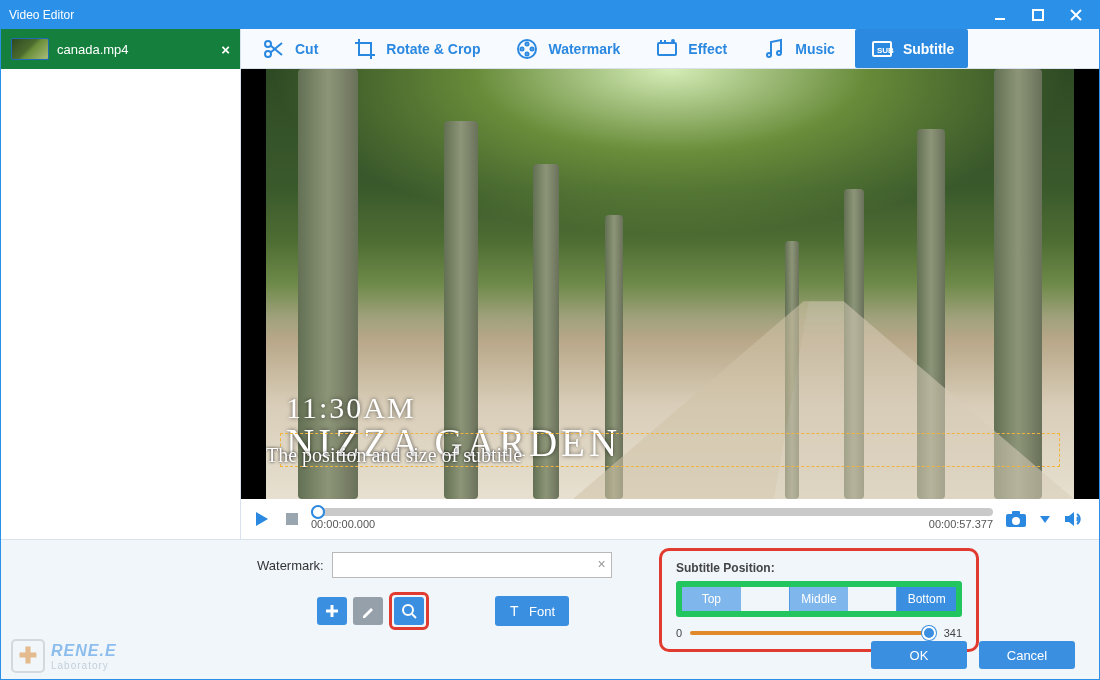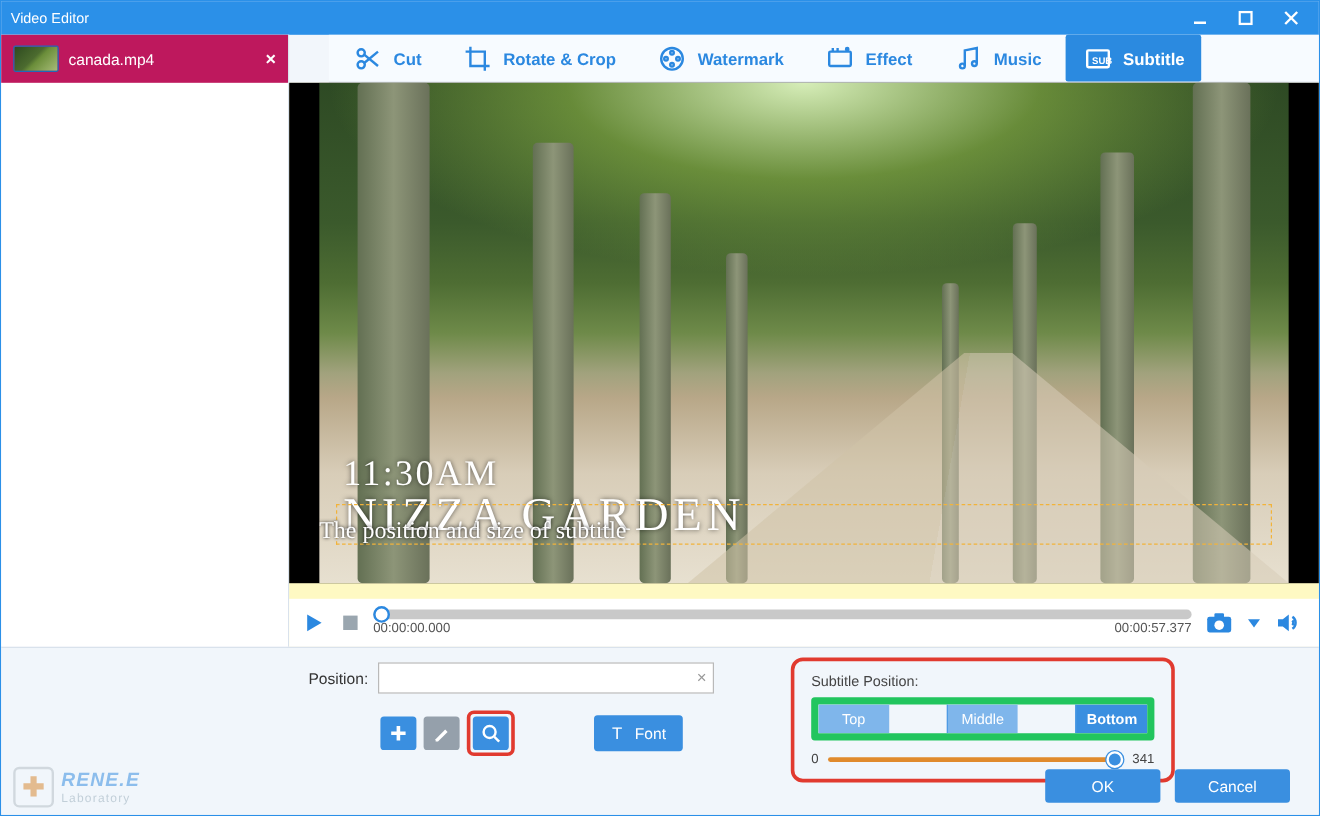--- a/index.html
+++ b/index.html
@@ -7,34 +7,34 @@
   .window { width:1100px; height:680px; display:flex; flex-direction:column; border:1px solid #2b90e8; }
   
   .titlebar { height:28px; background:#2b90e8; color:#fff; display:flex; align-items:center; padding:0 4px; font-size:12px; }
   .titlebar .caption { flex:1; padding-left:4px; }
   .titlebar .winbtn { width:38px; height:24px; display:flex; align-items:center; justify-content:center; cursor:pointer; }
   .titlebar .winbtn svg { fill:#fff; stroke:#fff; }
   
   .body { flex:1; display:flex; min-height:0; }
   
   .sidebar { width:240px; background:#fff; border-right:1px solid #d9e2ec; display:flex; flex-direction:column; }
-  .filetab { display:flex; align-items:center; gap:8px; height:40px; background:#be185d; color:#fff; padding:0 10px; font-size:13px; }
+  .filetab { display:flex; align-items:center; gap:8px; height:40px; background:#15803d; color:#fff; padding:0 10px; font-size:13px; }
   .filetab .thumb { width:38px; height:22px; background:linear-gradient(135deg,#2d4a1f 0,#4c6b2f 45%,#6b8e3a 55%,#a9bd79 100%); border:1px solid #1f6bb7; border-radius:2px; }
   .filetab .name { flex:1; white-space:nowrap; overflow:hidden; text-overflow:ellipsis; }
   .filetab .close { font-size:15px; font-weight:bold; cursor:pointer; }
   
-  .tooltabs { height:40px; border-bottom:1px solid #d9e2ec; background:#f7fbff; display:flex; align-items:stretch; padding:0 6px; gap:6px;margin-left:33px; }
+  .tooltabs { height:40px; border-bottom:1px solid #d9e2ec; background:#f7fbff; display:flex; align-items:stretch; padding:0 6px; gap:6px; }
   .tooltab { display:flex; align-items:center; gap:8px; padding:0 14px; color:#2b88e0; font-weight:600; font-size:14px; border-radius:2px; cursor:pointer; }
   .tooltab.active { background:#2b8ae0; color:#fff; }
   .tooltab .ticon { width:26px; height:26px; display:flex; align-items:center; justify-content:center; }
   .tooltab .ticon svg { stroke:#2b88e0; fill:none; }
   .tooltab.active .ticon svg { stroke:#fff; }
   
   .right { flex:1; display:flex; flex-direction:column; min-width:0; }
-  .preview-wrap { flex:1; background:#fef9c3; display:flex; flex-direction:column;gap:13px; }
+  .preview-wrap { flex:1; background:#6d28d9; display:flex; flex-direction:column; }
   .preview { flex:1; background:#000; margin:0; position:relative; overflow:hidden; }
   .video-frame { position:absolute; inset:0 25px; overflow:hidden; }
   .scene {
     position:absolute; inset:0;
     background:
       radial-gradient(ellipse 70% 55% at 50% 0%, rgba(232,255,200,0.9) 0%, rgba(140,180,70,0.6) 35%, rgba(60,100,40,0.0) 70%),
       linear-gradient(180deg,#2e4a24 0%, #3b5a2c 28%, #4e6d33 40%, #6e8a49 50%, #a1a27d 58%, #b8a788 63%, #d8cdb8 78%, #e7e0d0 100%);
   }
   .trunk { position:absolute; bottom:0; background:linear-gradient(90deg,#637053 0,#8d9578 50%,#6a715a 100%); border-radius:4px; }
   .path { position:absolute; left:38%; right:0; bottom:0; height:46%;
@@ -60,24 +60,24 @@
   .subtitle-input { width:280px; height:26px; border:1px solid #b9b9b9; background:#fff; padding:0 22px 0 6px; font-size:12px; position:relative; }
   .subtitle-input-wrap { position:relative; }
   .subtitle-input-wrap .clear { position:absolute; right:6px; top:4px; color:#999; cursor:pointer; font-size:14px; }
   .sub-tools { display:flex; gap:6px; margin-left:300px; margin-top:14px; align-items:center; }
   .sqbtn { width:30px; height:28px; background:#3a8fe0; border-radius:3px; display:flex; align-items:center; justify-content:center; cursor:pointer; }
   .sqbtn.disabled { background:#95a0ab; cursor:not-allowed; }
   .search-highlight { border:3px solid #e13a2f; border-radius:6px; padding:2px; }
   .font-btn { margin-left:60px; height:30px; background:#3a8fe0; color:#fff; border:none; border-radius:3px; padding:0 14px; font-size:13px; display:flex; align-items:center; gap:6px; cursor:pointer; }
   
   .pos-group { position:absolute; right:120px; top:8px; width:320px; border:3px solid #e13a2f; border-radius:10px; padding:10px 14px 10px 14px; background:transparent; }
-  .pos-group .title { font-size:12px; color:#444; margin-bottom:6px; }
+  .pos-group .title { font-size:12px; color:#444; margin-bottom:6px;font-weight:bold; }
   .seg { display:flex; border-radius:3px; overflow:hidden; border:6px solid #22c55e; }
   .seg button { flex:1; height:24px; border:none; background:#7fb6eb; color:#fff; font-size:12px; cursor:pointer; }
-  .seg button.sel { background:#3a8fe0;font-weight:bold; }
+  .seg button.sel { background:#3a8fe0; }
   .seg button + button { border-left:1px solid #4f9be4;margin-left:48px; }
   .pos-slider { margin-top:10px; display:flex; align-items:center; gap:8px; font-size:11px; color:#444; }
   .pos-slider .track { flex:1; position:relative; height:4px; background:#e08a2c; border-radius:2px; }
   .pos-slider .thumb { position:absolute; right:0; top:-5px; width:14px; height:14px; border-radius:50%; background:#3a8fe0; border:2px solid #fff; box-shadow:0 0 0 1px #3a8fe0; }
   
   .dlg-btns { position:absolute; right:24px; bottom:10px; display:flex; gap:12px; }
   .dlg-btns button { width:96px; height:28px; background:#3a8fe0; color:#fff; border:none; border-radius:3px; font-size:13px; cursor:pointer; }
   
   .brand { position:absolute; left:10px; bottom:6px; display:flex; align-items:center; gap:6px; opacity:.55; }
   .brand .mark { width:34px; height:34px; border:2px solid #b7c1c8; border-radius:5px; display:flex; align-items:center; justify-content:center; color:#d98b37; font-size:22px; font-weight:bold; }
@@ -247,21 +247,21 @@
               </svg>
           </div>
         </div>
       </div>
     </div>
   </div>
 
   <div class="bottom">
 
     <div class="subtitle-row">
-      <label>Position:</label>
+      <label>Watermark:</label>
       <div class="subtitle-input-wrap">
         <input class="subtitle-input" value="" style="">
         <span class="clear">×</span>
       </div>
     </div>
 
     <div class="sub-tools">
       <div class="sqbtn">
         <svg width="16" height="16">
             <line x1="8" y1="2" x2="8" y2="14" stroke="#fff" stroke-width="3"></line>

